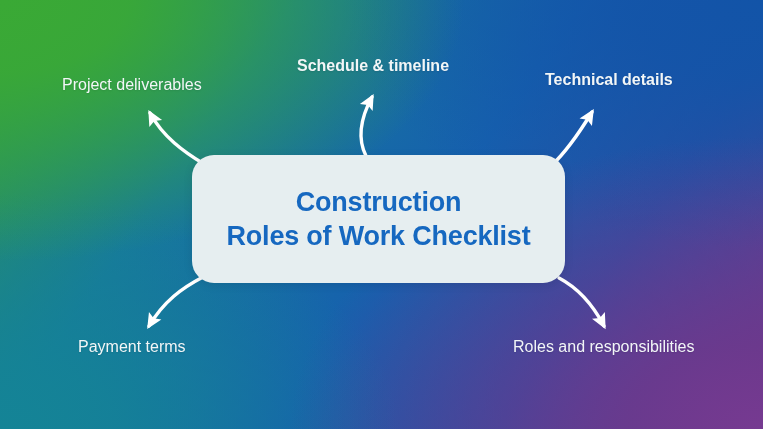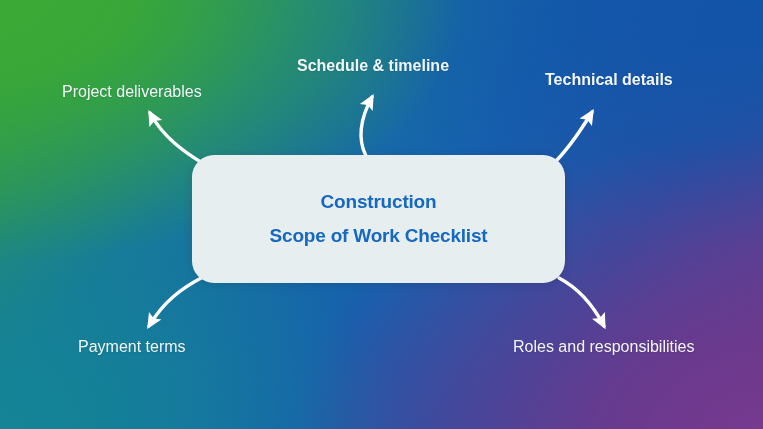--- a/index.html
+++ b/index.html
@@ -35,38 +35,38 @@
     box-shadow: 0 2px 10px rgba(0,0,0,0.10);
     display: flex;
     flex-direction: column;
     align-items: center;
     justify-content: center;
     z-index: 4;
   }
   .card-title-line {
     color: #1668c0;
     font-weight: bold;
-    font-size: 19px;
+    font-size: 27px;
     line-height: 34px;
     letter-spacing: -0.2px;
     text-align: center;
     white-space: nowrap;
   }
 
   
   .node-label {
     position: absolute;
     color: #f2f6f7;
     font-size: 16px;
     line-height: 20px;
     white-space: nowrap;
     z-index: 3;
     text-shadow: 0 1px 2px rgba(0,0,0,0.10);
   }
-  .lbl-project      { left: 62px;  top: 75px; margin-top: 7px; }
+  .lbl-project      { left: 62px;  top: 75px; }
   .lbl-schedule     { left: 297px; top: 56px; font-weight: bold; }
   .lbl-technical    { left: 545px; top: 70px; font-weight: bold; }
   .lbl-payment      { left: 78px;  top: 337px; }
   .lbl-roles        { left: 513px; top: 337px; }
 
   
   .arrow-layer {
     position: absolute;
     left: 0; top: 0;
     width: 763px;
@@ -93,21 +93,21 @@
 
     <path d="M 551 166 C 566 152, 578 135, 592 112" fill="none" stroke="#ffffff" stroke-width="3.4" stroke-linecap="round" marker-end="url(#ah)"></path>
 
     <path d="M 203 277 C 182 288, 164 301, 149 326" fill="none" stroke="#ffffff" stroke-width="3.4" stroke-linecap="round" marker-end="url(#ah)"></path>
 
     <path d="M 559 278 C 578 288, 592 303, 604 326" fill="none" stroke="#ffffff" stroke-width="3.4" stroke-linecap="round" marker-end="url(#ah)"></path>
   </svg>
 
   <div class="center-card">
     <div class="card-title-line">Construction</div>
-    <div class="card-title-line">Scope of Work Checklist</div>
+    <div class="card-title-line">Roles of Work Checklist</div>
   </div>
 
   <div class="node-label lbl-project">Project deliverables</div>
 
   <div class="node-label lbl-schedule">Schedule &amp; timeline</div>
 
   <div class="node-label lbl-technical">Technical details</div>
 
   <div class="node-label lbl-payment">Payment terms</div>
 

